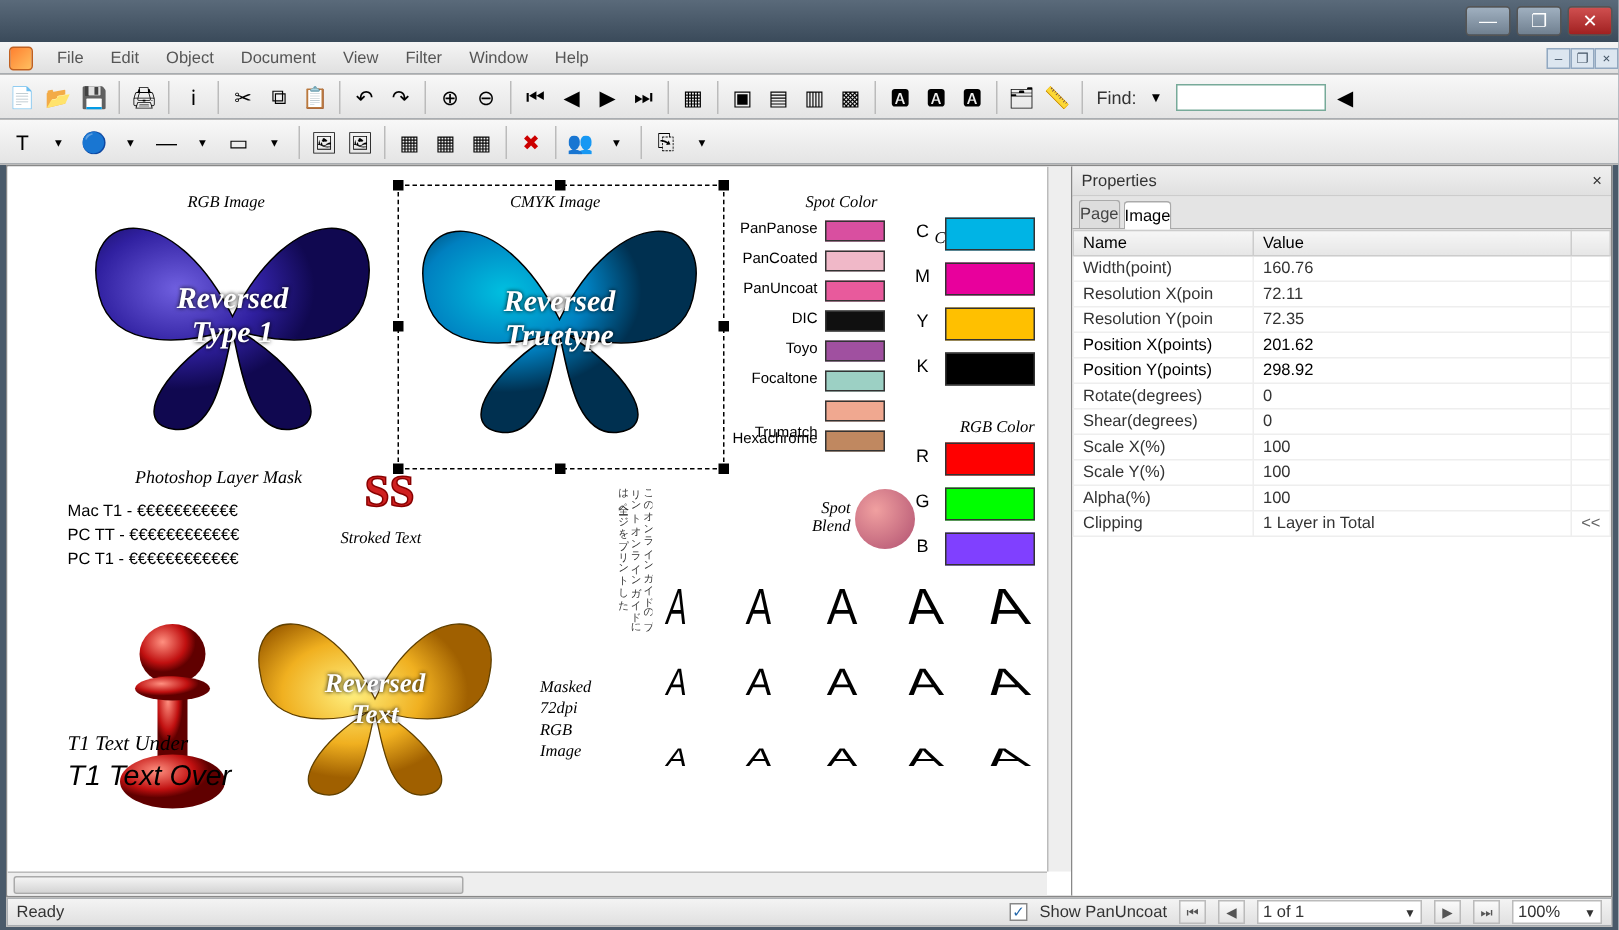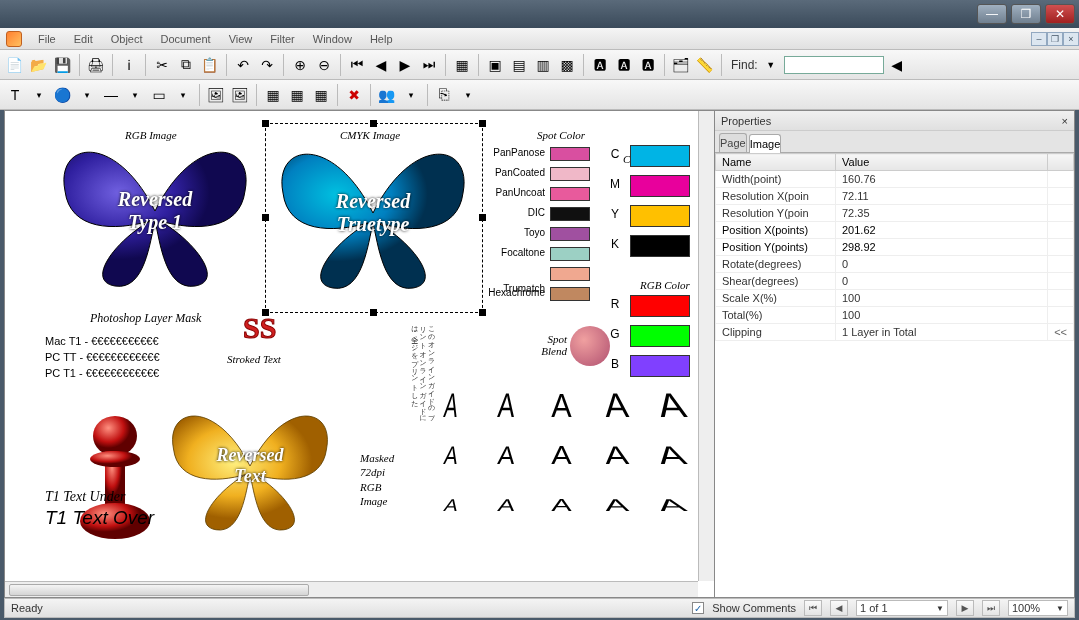--- a/index.html
+++ b/index.html
@@ -367,43 +367,48 @@
               <td>Shear(degrees)</td>
               <td>0</td>
               <td></td>
             </tr>
             <tr>
               <td>Scale X(%)</td>
               <td>100</td>
               <td></td>
             </tr>
             <tr>
-              <td>Total(%)</td>
+              <td>Scale Y(%)</td>
+              <td>100</td>
+              <td></td>
+            </tr>
+            <tr>
+              <td>Alpha(%)</td>
               <td>100</td>
               <td></td>
             </tr>
             <tr>
               <td>Clipping</td>
               <td>1 Layer in Total</td>
               <td style="text-align:right;color:#666">&lt;&lt;</td>
             </tr>
           </tbody>
       </table>
     </div>
   </div>
 </div>
 
 <div class="statusbar">
   <span>Ready</span>
   <span class="spacer"></span>
   <span class="chk">✓</span>
-  <span>Show Comments</span>
+  <span>Show PanUncoat</span>
   <div class="navbtn">⏮</div>
   <div class="navbtn">◀</div>
-  <div class="zoom" style="width:92px">
+  <div class="zoom" style="width:110px">
       <span>1 of 1</span>
       <span style="font-size:8px">▼</span>
     </div>
   <div class="navbtn">▶</div>
   <div class="navbtn">⏭</div>
   <div class="zoom">
       <span>100%</span>
       <span style="font-size:8px">▼</span>
     </div>
 </div>

